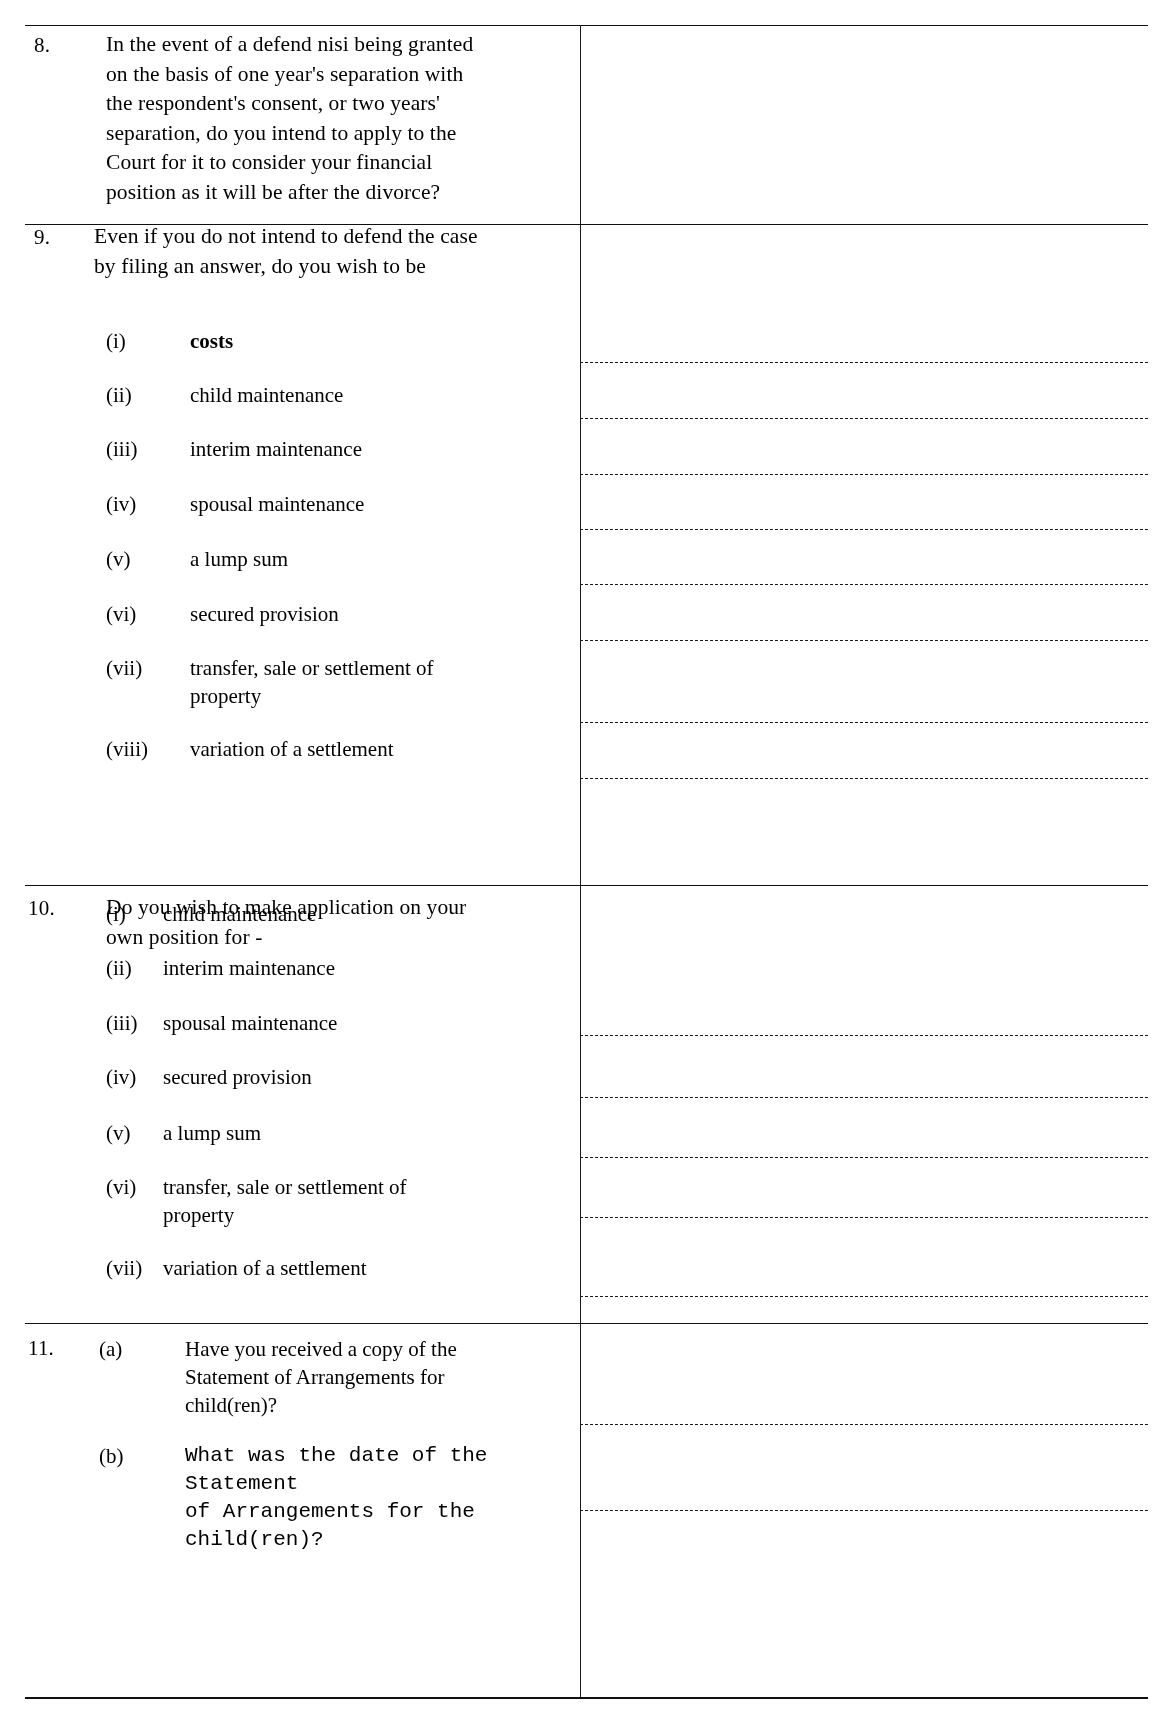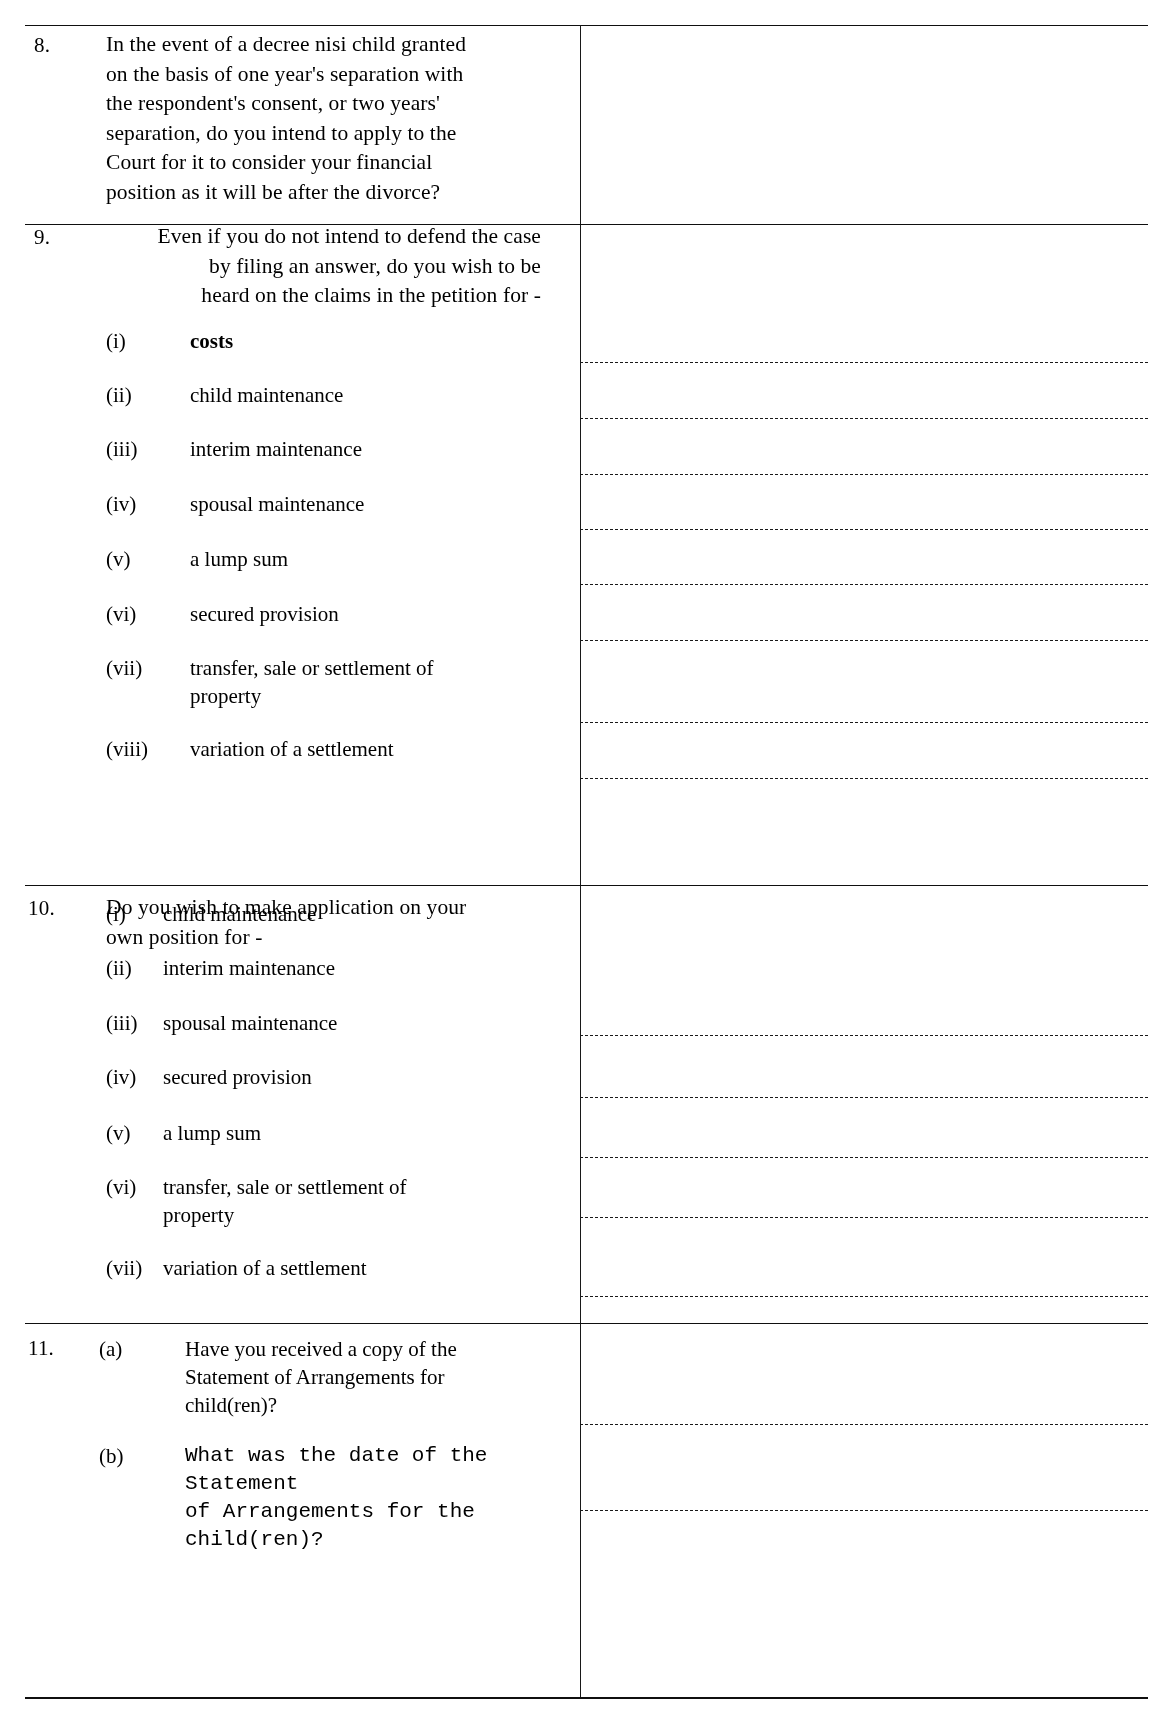--- a/index.html
+++ b/index.html
@@ -83,35 +83,34 @@
 
   <div class="hrule" style="top:25px;"></div>
 
   <div class="vdiv" style="top:25px;height:199px;"></div>
   <div class="vdiv" style="top:224px;height:661px;"></div>
   <div class="vdiv" style="top:885px;height:438px;"></div>
   <div class="vdiv" style="top:1323px;height:374px;"></div>
 
   <div class="qnum" style="left:34px; top:32px;">8.</div>
   <div class="qtext" style="left:106px; top:30px; width:420px;">
-    <div>In the event of a decree nisi child granted</div>
+    <div>In the event of a defend nisi being granted</div>
     <div>on the basis of one year's separation with</div>
     <div>the respondent's consent, or two years'</div>
     <div>separation, do you intend to apply to the</div>
     <div>Court for it to consider your financial</div>
     <div>position as it will be after the divorce?</div>
   </div>
 
   <div class="hrule" style="top:224px;"></div>
 
   <div class="qnum" style="left:34px; top:224px;">9.</div>
-  <div class="qtext" style="left:121px; top:222px; width:420px;text-align:right;">
+  <div class="qtext" style="left:94px; top:222px; width:420px;">
     <div>Even if you do not intend to defend the case</div>
     <div>by filing an answer, do you wish to be</div>
-    <div>heard on the claims in the petition for -</div>
   </div>
 
   <div class="item-label" style="left:106px; top:327px;">(i)</div>
   <div class="item-text" style="left:190px; top:327px;font-weight:bold;">costs</div>
 
   <div class="item-label" style="left:106px; top:381px;">(ii)</div>
   <div class="item-text" style="left:190px; top:381px;">child maintenance</div>
 
   <div class="item-label" style="left:106px; top:435px;">(iii)</div>
   <div class="item-text" style="left:190px; top:435px;">interim maintenance</div>

